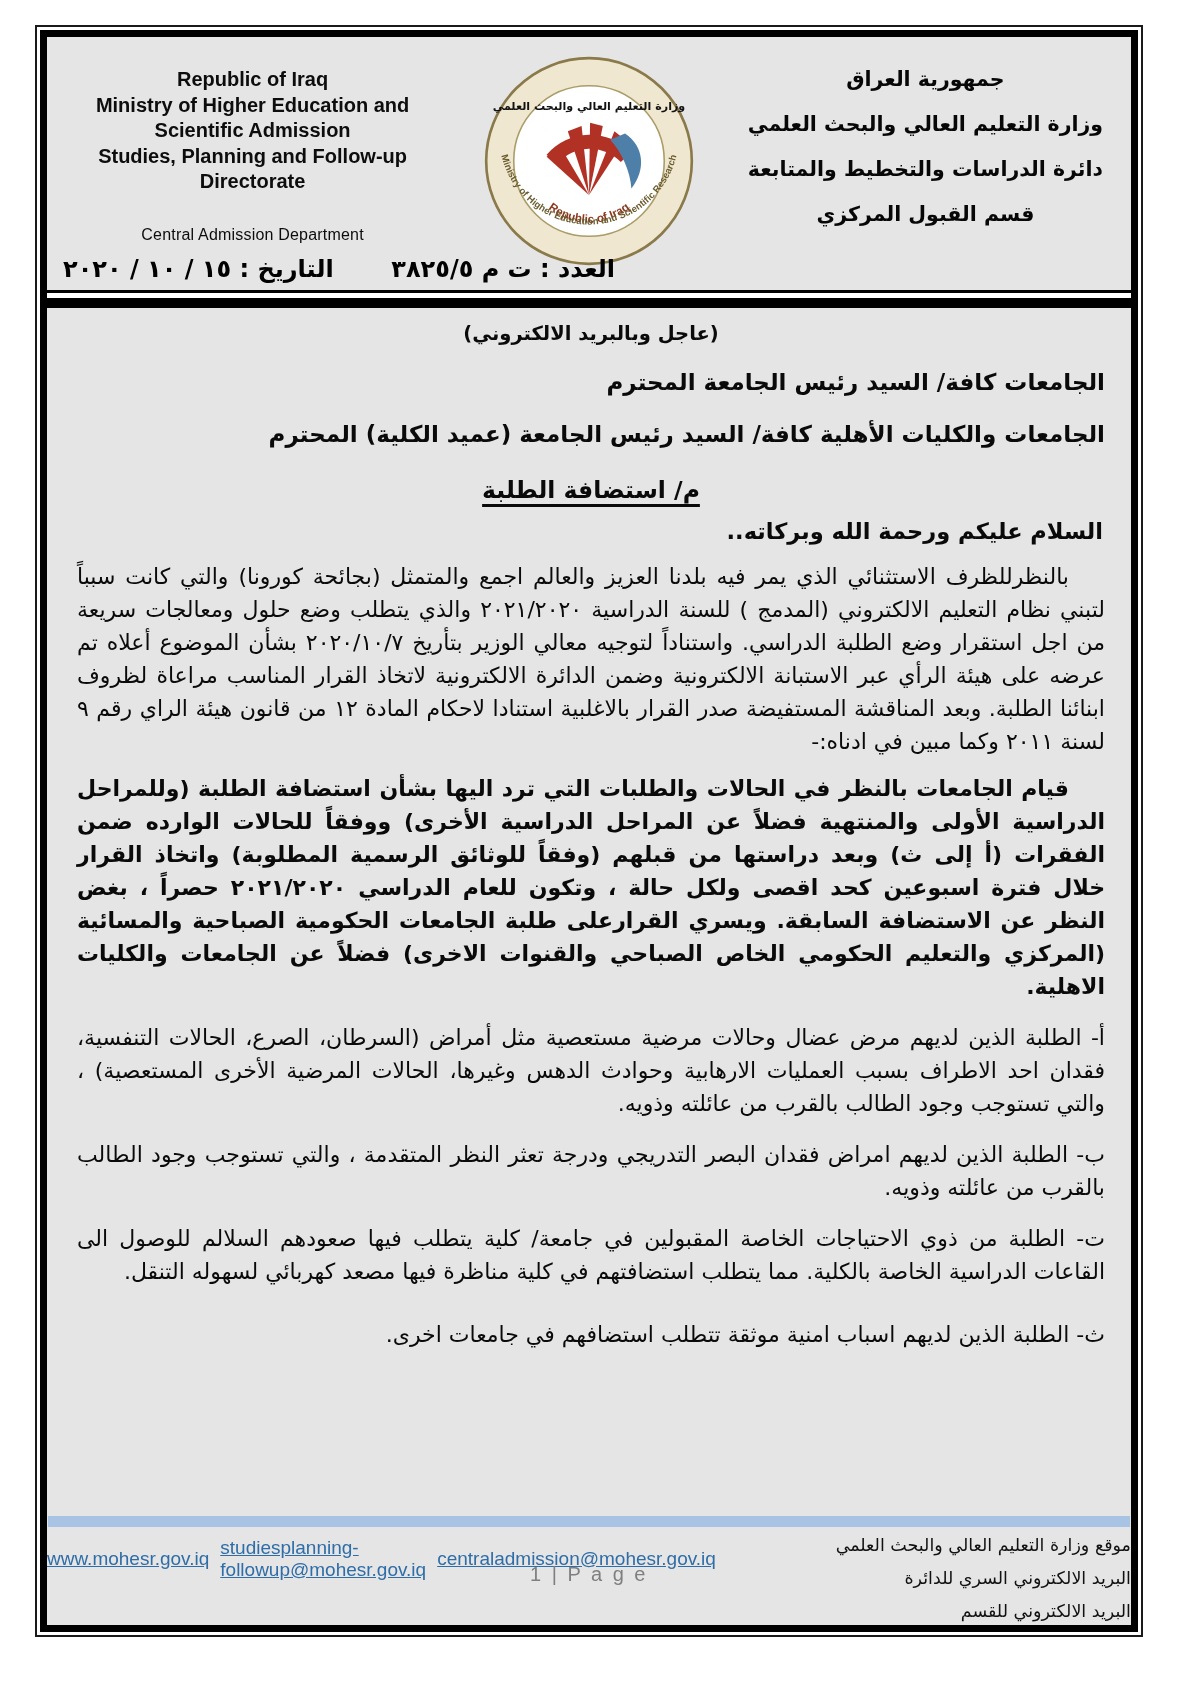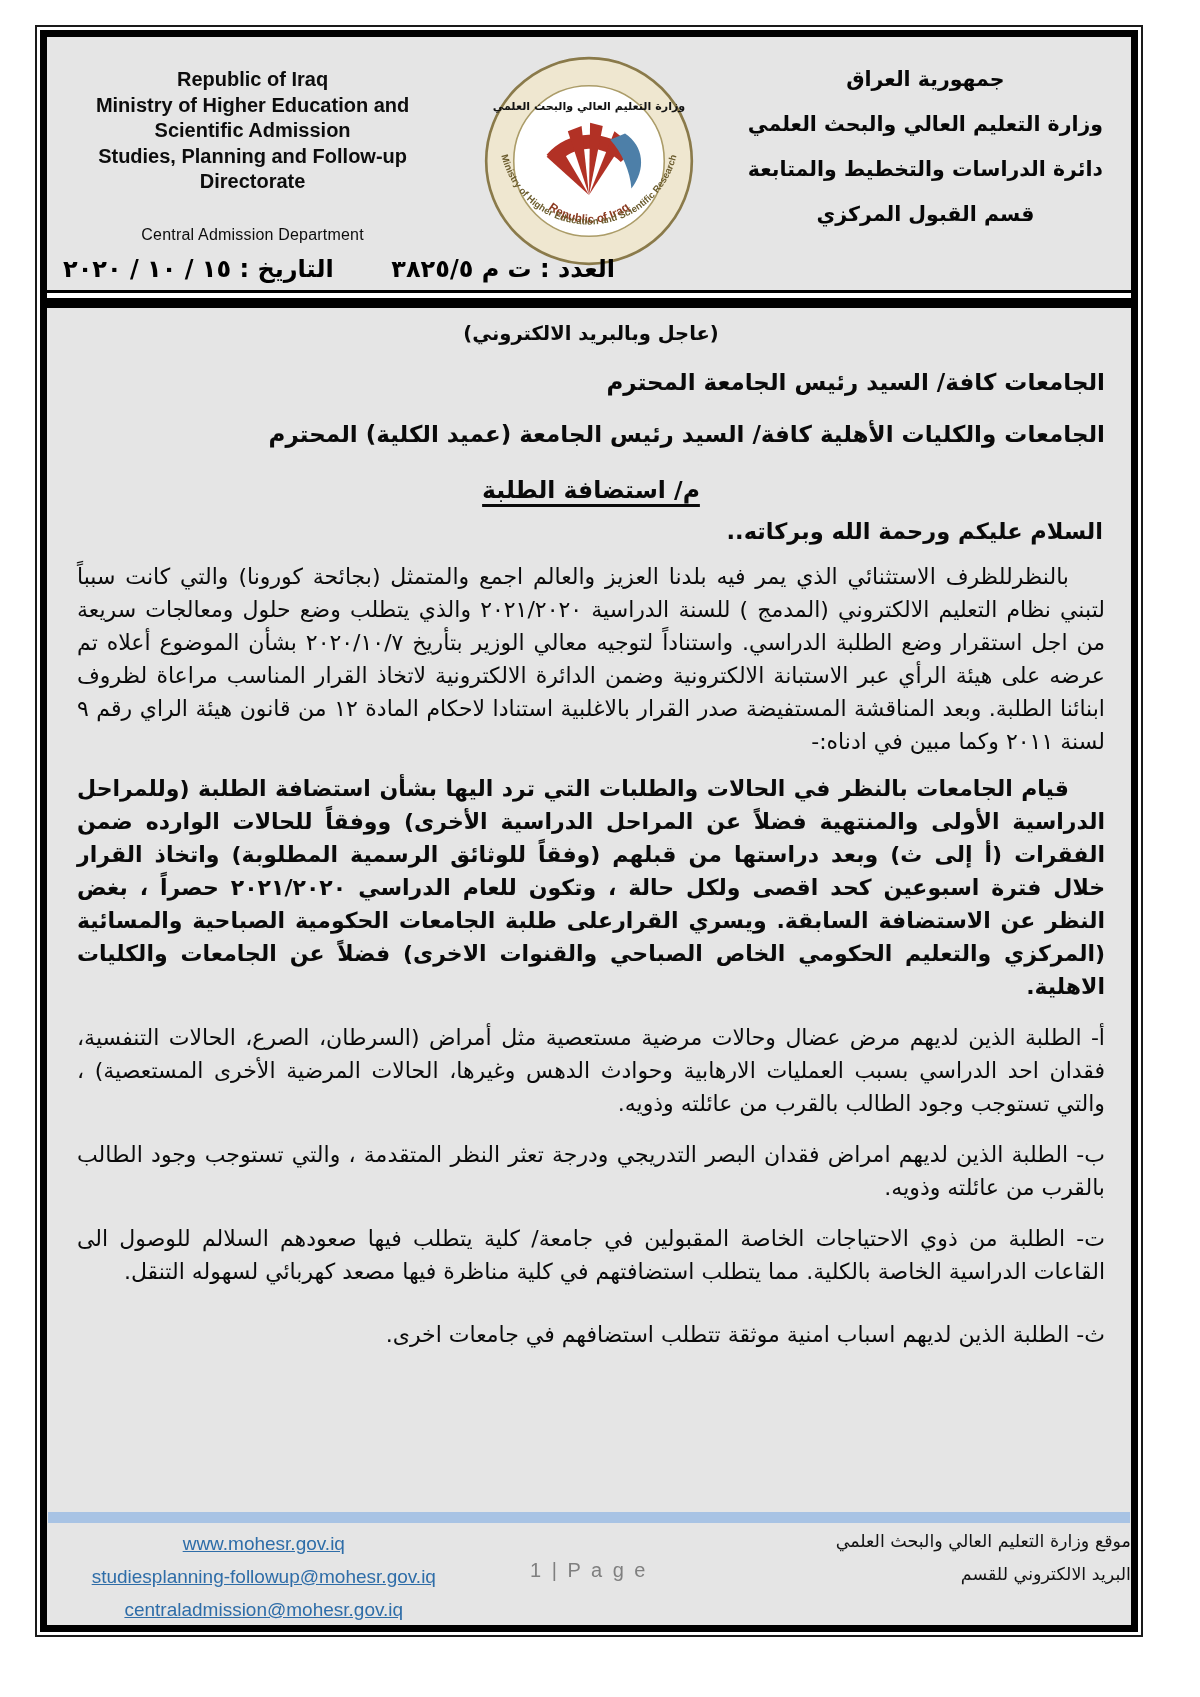--- a/index.html
+++ b/index.html
@@ -36,21 +36,21 @@
   .salutation{text-align:right;font-weight:bold;font-size:22.5px;margin:14px 2px 16px 0;}
   .para{text-align:justify;line-height:1.5;margin:14px 0;}
   .indent{text-indent:36px;}
   .bold{font-weight:bold;}
   .item{text-align:justify;line-height:1.5;margin:18px 0;}
   .item-last{margin-top:30px;}
   
   .page-footer{margin-top:auto;padding-bottom:4px;}
   .bar{height:11px;background:#a8c3e4;margin:0 1px 8px;}
   .fcols{display:flex;align-items:flex-start;}
-  .fleft{width:40%;display:flex;flex-direction:column;gap:11px;align-items:center;
+  .fleft{width:40%;display:flex;gap:11px;align-items:center;
          font-family:"Liberation Sans",sans-serif;font-size:19px;padding-top:2px;}
   .fleft a{color:#2e6da8;text-decoration:underline;cursor:pointer;}
   .fcenter{width:20%;text-align:center;color:#7f7f7f;font-family:"Liberation Sans",sans-serif;
            font-size:20px;letter-spacing:2.5px;padding-top:28px;}
   .fright{width:40%;direction:rtl;display:flex;flex-direction:column;gap:13px;
           text-align:right;padding-left:6px;box-sizing:border-box;font-size:17.5px;color:#111;
           }
 </style>
 </head>
 <body>
@@ -118,36 +118,37 @@
     <div class="letter-body">
       <div class="notice">(عاجل وبالبريد الالكتروني)</div>
       <div class="addressee">الجامعات كافة/ السيد رئيس الجامعة المحترم</div>
       <div class="addressee">الجامعات والكليات الأهلية كافة/ السيد رئيس الجامعة (عميد الكلية) المحترم</div>
       <div class="subject">
         <span>م/ استضافة الطلبة</span>
       </div>
       <div class="salutation">السلام عليكم ورحمة الله وبركاته..</div>
       <p class="para indent">بالنظرللظرف الاستثنائي الذي يمر فيه بلدنا العزيز والعالم اجمع والمتمثل (بجائحة كورونا) والتي كانت سبباً لتبني نظام التعليم الالكتروني (المدمج ) للسنة الدراسية ٢٠٢١/٢٠٢٠ والذي يتطلب وضع حلول ومعالجات سريعة من اجل استقرار وضع الطلبة الدراسي. واستناداً لتوجيه معالي الوزير بتأريخ ٢٠٢٠/١٠/٧ بشأن الموضوع أعلاه تم عرضه على هيئة الرأي عبر الاستبانة الالكترونية وضمن الدائرة الالكترونية لاتخاذ القرار المناسب مراعاة لظروف ابنائنا الطلبة. وبعد المناقشة المستفيضة صدر القرار بالاغلبية استنادا لاحكام المادة ١٢ من قانون هيئة الراي رقم ٩ لسنة ٢٠١١ وكما مبين في ادناه:-</p>
       <p class="para bold indent">قيام الجامعات بالنظر في الحالات والطلبات التي ترد اليها بشأن استضافة الطلبة (وللمراحل الدراسية الأولى والمنتهية فضلاً عن المراحل الدراسية الأخرى) ووفقاً للحالات الوارده ضمن الفقرات (أ إلى ث) وبعد دراستها من قبلهم (وفقاً للوثائق الرسمية المطلوبة) واتخاذ القرار خلال فترة اسبوعين كحد اقصى ولكل حالة ، وتكون للعام الدراسي ٢٠٢١/٢٠٢٠ حصراً ، بغض النظر عن الاستضافة السابقة. ويسري القرارعلى طلبة الجامعات الحكومية الصباحية والمسائية (المركزي والتعليم الحكومي الخاص الصباحي والقنوات الاخرى) فضلاً عن الجامعات والكليات الاهلية.</p>
-      <p class="item">أ- الطلبة الذين لديهم مرض عضال وحالات مرضية مستعصية مثل أمراض (السرطان، الصرع، الحالات التنفسية، فقدان احد الدراسي بسبب العمليات الارهابية وحوادث الدهس وغيرها، الحالات المرضية الأخرى المستعصية) ، والتي تستوجب وجود الطالب بالقرب من عائلته وذويه.</p>
+      <p class="item">أ- الطلبة الذين لديهم مرض عضال وحالات مرضية مستعصية مثل أمراض (السرطان، الصرع، الحالات التنفسية، فقدان احد الاطراف بسبب العمليات الارهابية وحوادث الدهس وغيرها، الحالات المرضية الأخرى المستعصية) ، والتي تستوجب وجود الطالب بالقرب من عائلته وذويه.</p>
       <p class="item">ب- الطلبة الذين لديهم امراض فقدان البصر التدريجي ودرجة تعثر النظر المتقدمة ، والتي تستوجب وجود الطالب بالقرب من عائلته وذويه.</p>
       <p class="item">ت- الطلبة من ذوي الاحتياجات الخاصة المقبولين في جامعة/ كلية يتطلب فيها صعودهم السلالم للوصول الى القاعات الدراسية الخاصة بالكلية. مما يتطلب استضافتهم في كلية مناظرة فيها مصعد كهربائي لسهوله التنقل.</p>
       <p class="item item-last">ث- الطلبة الذين لديهم اسباب امنية موثقة تتطلب استضافهم في جامعات اخرى.</p>
     </div>
 
     <div class="page-footer">
       <div class="bar"></div>
       <div class="fcols">
         <div class="fleft">
           <a>www.mohesr.gov.iq</a>
           <a>studiesplanning-followup@mohesr.gov.iq</a>
           <a>centraladmission@mohesr.gov.iq</a>
         </div>
         <div class="fcenter">1 | P a g e</div>
         <div class="fright">
           <div>موقع وزارة التعليم العالي والبحث العلمي</div>
+          <div>البريد الالكتروني السري للدائرة</div>
           <div>البريد الالكتروني للقسم</div>
         </div>
       </div>
     </div>
 
   </div>
 </div>
 
 </body></html>

